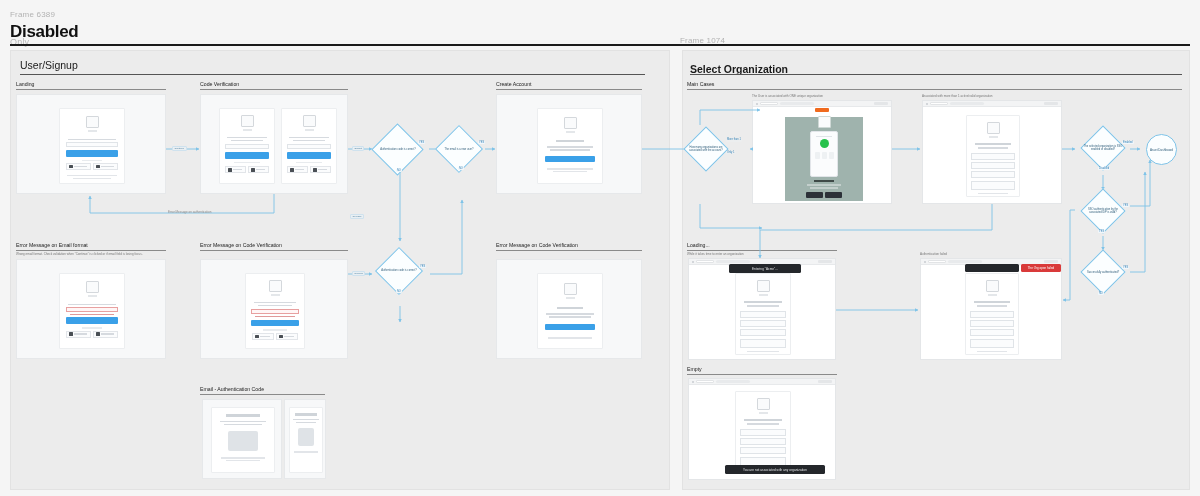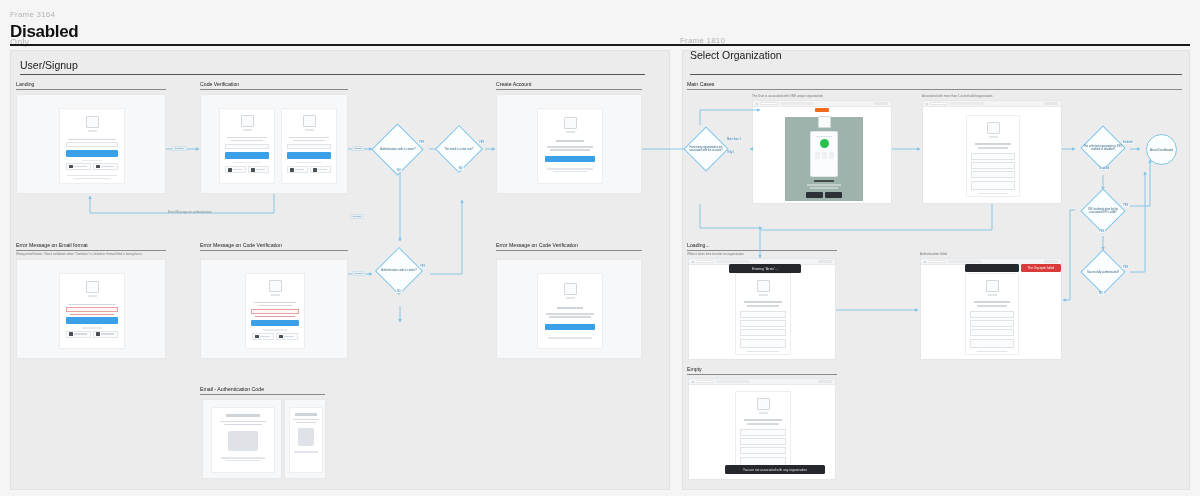--- a/index.html
+++ b/index.html
@@ -109,24 +109,24 @@
   .pill-lbl {
     position: absolute; font-size: 2.4px; color: #4a7e9e; background: #e9eff3;
     border: 1px solid #cfe2ee; border-radius: 1px; padding: 0 1.5px; white-space: nowrap;
   }
 </style>
 </head>
 <body>
 
 <div class="board">
 
-  <div class="frame-tag" style="left:10px; top:10px;">Frame 3164</div>
+  <div class="frame-tag" style="left:10px; top:10px;">Frame 6389</div>
   <div class="page-title">Disabled</div>
   <div class="frame-tag" style="left:10px; top:37px; font-size:9px; color:#b8b8b8;">Only</div>
-  <div class="frame-tag" style="left:680px; top:36px;">Frame 1810</div>
+  <div class="frame-tag" style="left:680px; top:36px;">Frame 1074</div>
   <div class="top-rule"></div>
 
   <div class="frame" style="left:10px; top:50px; width:660px; height:440px;"></div>
   <div class="frame-title" style="left:20px; top:59px;">User/Signup</div>
   <div class="frame-title-rule" style="left:20px; top:74px; width:625px;"></div>
 
   <div class="grp-label" style="left:16px; top:81px;">Landing</div>
   <div class="grp-rule" style="left:16px; top:89px; width:150px;"></div>
 
   <div class="wf" style="left:16px; top:94px; width:150px; height:100px;">
@@ -297,21 +297,21 @@
     <div class="wf-inner" style="left:4px; top:7px; width:34px; height:66px; padding-top:5px;">
       <div class="wf-title-bar" style="width:22px;"></div>
       <div class="wf-lbl" style="width:26px; margin-top:3px;"></div>
       <div class="wf-lbl" style="width:20px; margin-top:1.5px;"></div>
       <div style="width:16px; height:18px; margin-top:5px; background:#dfe3e7; border-radius:2px;"></div>
       <div class="wf-foot" style="width:24px; margin-top:5px;"></div>
     </div>
   </div>
 
   <div class="frame" style="left:682px; top:50px; width:508px; height:440px;"></div>
-  <div class="frame-title" style="left:690px; top:49px;">Select Organization</div>
+  <div class="frame-title" style="left:690px; top:63px;font-weight:bold;">Select Organization</div>
   <div class="frame-title-rule" style="left:690px; top:74px; width:492px;"></div>
 
   <div class="grp-label" style="left:687px; top:81px;">Main Cases</div>
   <div class="grp-rule" style="left:687px; top:89px; width:495px;"></div>
 
   <div class="grp-sub" style="left:752px; top:94px;">The User is associated with ONE unique organization</div>
   <div class="grp-sub" style="left:922px; top:94px;">Associated with more than 1 active/valid organization</div>
 
   <div class="chrome" style="left:752px; top:100px; width:140px; height:104px;">
     <div class="chrome-bar">

